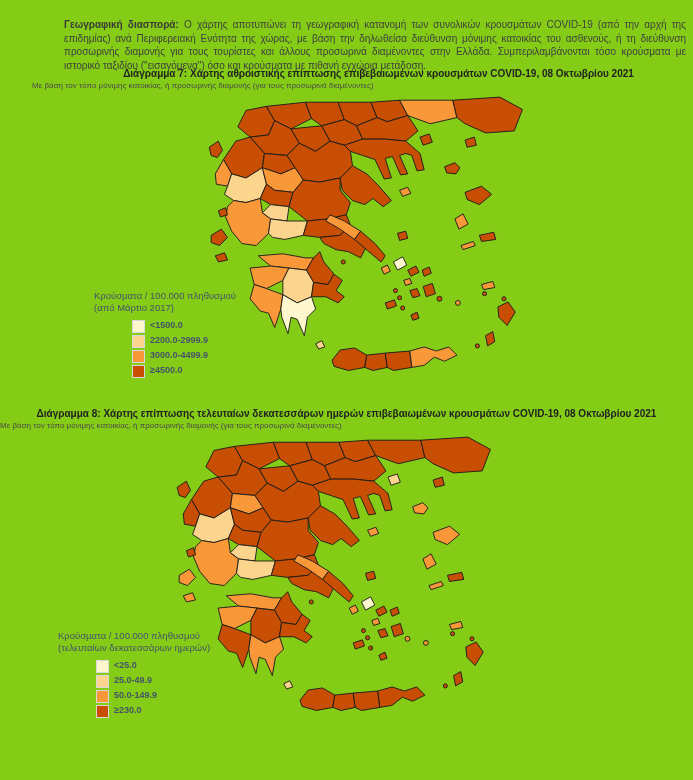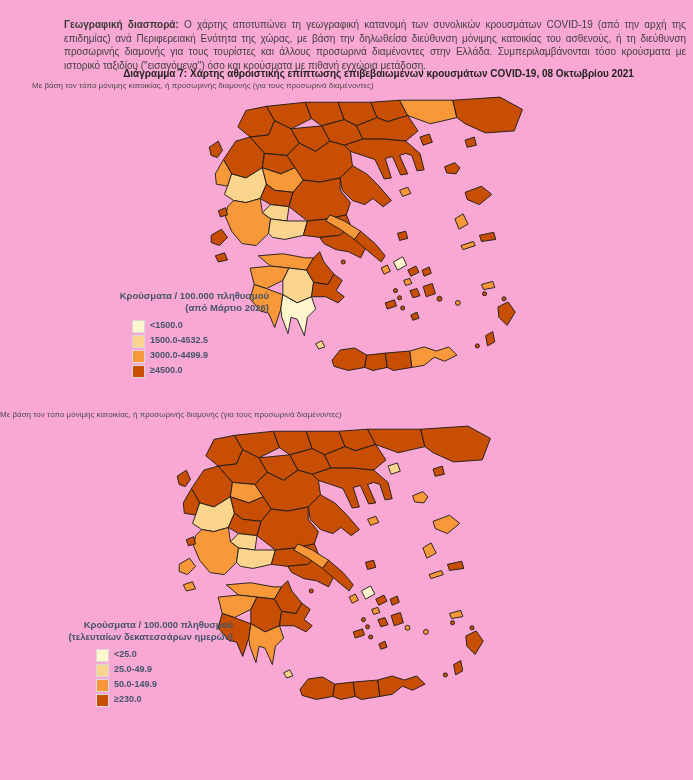--- a/index.html
+++ b/index.html
@@ -1,17 +1,17 @@
 <!DOCTYPE html>
 <html lang="el"><head>
 <meta charset="utf-8">
 <style>
   html,body{margin:0;padding:0;background:#ffffff;}
   .page{
-    position:relative;width:693px;height:780px;background:#f9a8d4;overflow:hidden;
+    position:relative;width:693px;height:780px;background:#84cc16;overflow:hidden;
     font-family:"Liberation Sans","DejaVu Sans",sans-serif;color:#3f3f3f;
   }
   .intro{
     position:absolute;left:64px;top:8px;width:622px;
     font-size:10px;line-height:13.5px;text-align:justify;color:#3f3f3f;
   }
   .intro strong{color:#3a3a3a;}
   .figure{position:absolute;left:0;width:693px;}
   .fig7{top:68px;height:342px;padding-left:32px;}
   .fig8{top:408px;height:372px;}
@@ -26,21 +26,21 @@
   .fig7 .map-area{height:312px;}
   .fig8 .map-area{height:330px;}
   .map-slot{position:absolute;left:128px;top:2px;width:430px;}
   .map-slot svg{display:block;width:430px;height:auto;}
   .greece-svg polygon,.greece-svg circle{stroke:#1b1b1b;stroke-width:0.9;stroke-linejoin:round;}
   .legend{
     position:absolute;z-index:5;width:175px;color:#44546a;
   }
   .fig7 .legend{left:62px;top:200px;}
   .fig8 .legend{left:58px;top:200px;}
-  .legend-title{font-size:9.5px;font-weight:bold;text-align:right;line-height:12px;color:#44546a;}
+  .legend-title{font-size:9.5px;font-weight:normal;text-align:left;line-height:12px;color:#44546a;}
   .legend-items{margin-top:6px;padding-left:38px;}
   .legend-row{display:flex;align-items:flex-start;margin-bottom:2px;}
   .swatch{width:11px;height:11px;margin-right:5px;flex:0 0 11px;border:0.5px solid #d8d8d8;}
   .legend-label{font-size:9px;font-weight:bold;color:#44546a;white-space:nowrap;}
 </style>
 </head>
 <body>
 
 <div class="page">
 
@@ -136,45 +136,46 @@
 
     <polygon points="168,262 176,252 190,250 202,257 200,269 184,272 170,268" fill="#C84E04"></polygon>
     <polygon points="202,257 220,255 222,269 208,272 200,269" fill="#C84E04"></polygon>
     <polygon points="220,255 244,253 246,269 228,272 222,269" fill="#C84E04"></polygon>
     <polygon points="244,253 258,249 270,253 282,249 290,257 278,263 268,259 258,267 246,269" fill="#F89838"></polygon>
   </svg>
 </div>
       <div class="legend">
         <div class="legend-title">
           <div>Κρούσματα / 100.000 πληθυσμού</div>
-          <div>(από Μάρτιο 2026)</div>
+          <div>(από Μάρτιο 2017)</div>
         </div>
         <div class="legend-items">
           <div class="legend-row">
               <span class="swatch" style="background: rgb(254, 247, 206);"></span>
               <span class="legend-label">&lt;1500.0</span>
             </div>
           <div class="legend-row">
               <span class="swatch" style="background: rgb(251, 213, 141);"></span>
-              <span class="legend-label">1500.0-4532.5</span>
+              <span class="legend-label">2200.0-2999.9</span>
             </div>
           <div class="legend-row">
               <span class="swatch" style="background: rgb(248, 152, 56);"></span>
               <span class="legend-label">3000.0-4499.9</span>
             </div>
           <div class="legend-row">
               <span class="swatch" style="background: rgb(200, 78, 4);"></span>
               <span class="legend-label">≥4500.0</span>
             </div>
         </div>
       </div>
     </div>
   </section>
 
   <section class="figure fig8">
+    <div class="fig-title">Διάγραμμα 8: Χάρτης επίπτωσης τελευταίων δεκατεσσάρων ημερών επιβεβαιωμένων κρουσμάτων COVID-19, 08 Οκτωβρίου 2021</div>
     <div class="fig-subtitle">Με βάση τον τόπο μόνιμης κατοικίας, ή προσωρινής διαμονής (για τους προσωρινά διαμένοντες)</div>
     <div class="map-area">
       <div class="map-slot">
   <svg class="greece-svg" viewBox="0 0 420 310" xmlns="http://www.w3.org/2000/svg" aria-hidden="true">
 
     <polygon points="76,34 84,18 104,14 112,28 106,42 88,44" fill="#C84E04"></polygon>
     <polygon points="104,14 142,10 148,26 128,36 112,28" fill="#C84E04"></polygon>
     <polygon points="142,10 174,10 180,27 158,33 148,26" fill="#C84E04"></polygon>
     <polygon points="174,10 206,10 212,25 192,33 180,27" fill="#C84E04"></polygon>
     <polygon points="206,10 234,8 242,23 222,29 212,25" fill="#C84E04"></polygon>

